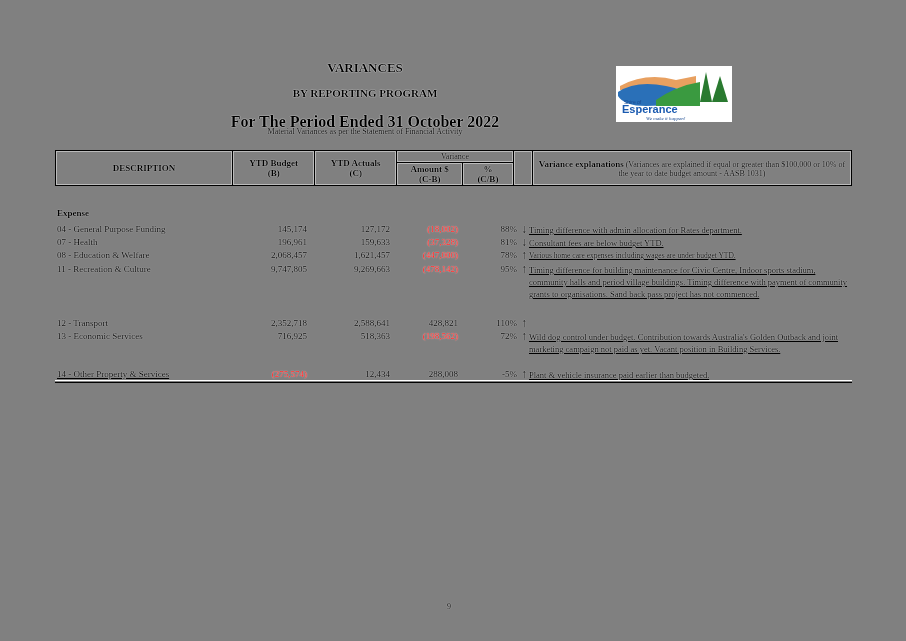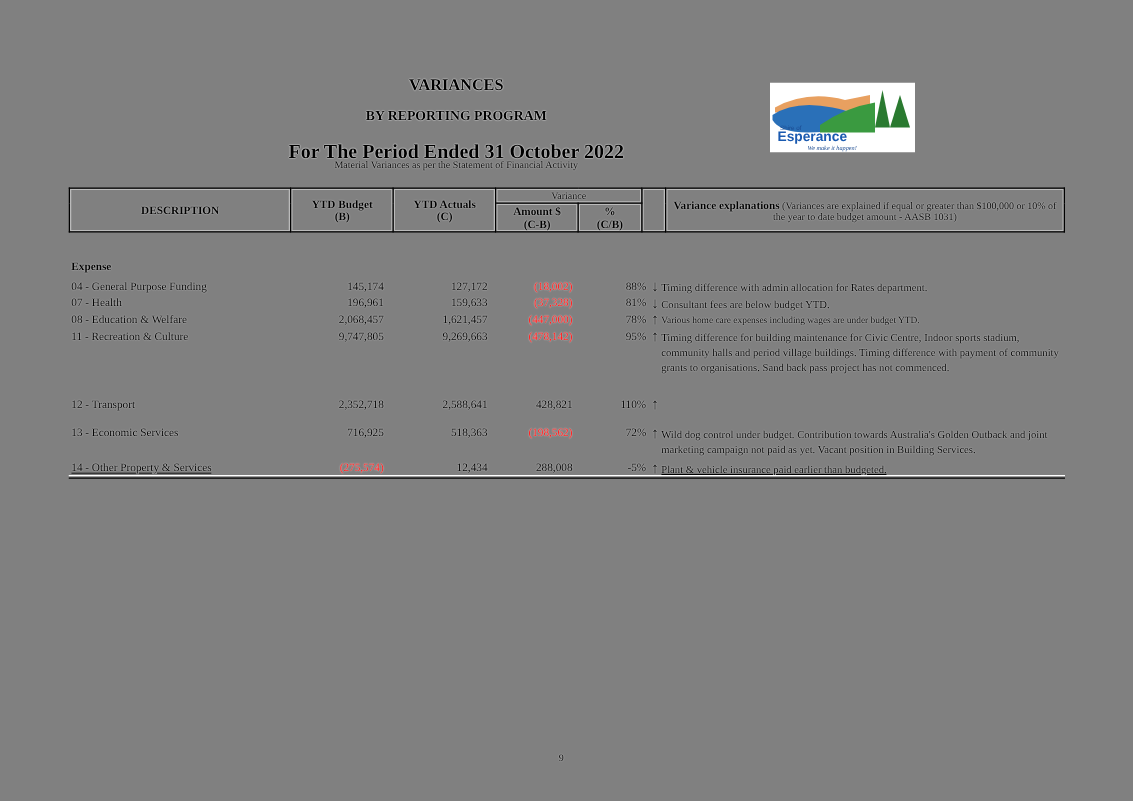--- a/index.html
+++ b/index.html
@@ -17,21 +17,21 @@
                  text-shadow:0 0 1px #fff; padding:1px 2px; box-shadow: inset 0 0 0 1px #bbb; }
   .rows { position:absolute; left:55px; top:208px; width:797px; font-size:9px; }
   .row { position:absolute; left:0; width:797px; height:12px; }
   .row span { position:absolute; top:0; white-space:nowrap; text-shadow:0 0 1px #fff; }
   .desc { left:2px; }
   .bud { right:545px; text-align:right; }
   .act { right:462px; text-align:right; }
   .var { right:394px; }
   .pct { right:335px; text-align:right; }
   .arrow { left:466px; font-weight:bold; font-size:12px; top:-2px !important; }
-  .expl { left:474px; width:320px; white-space:normal !important; line-height:12px; font-size:8.5px; }
+  .expl { left:474px; width:320px; white-space:normal !important; line-height:12px; font-size:8.5px;text-decoration:underline; }
   .neg { color:#ff2020 !important; text-shadow:0 0 1px #fff !important; }
   .section { font-weight:bold; }
   .rule { position:absolute; left:55px; width:797px; border-top:1px solid #fff; border-bottom:1px solid #000; height:1px; }
   .page { position:absolute; left:447px; top:602px; font-size:8px; text-shadow:0 0 1px #fff; }
 </style>
 </head>
 <body>
 
 <div class="title" id="t1">VARIANCES</div>
 <div class="title" id="t2">BY REPORTING PROGRAM</div>
@@ -116,21 +116,21 @@
 
   <div class="row" style="top:110px">
     <span class="desc">12 - Transport</span>
     <span class="bud">2,352,718</span>
     <span class="act">2,588,641</span>
     <span class="var">428,821</span>
     <span class="pct">110%</span>
     <span class="arrow">↑</span>
   </div>
 
-  <div class="row" style="top:133px">
+  <div class="row" style="top:123px">
     <span class="desc">13 - Economic Services</span>
     <span class="bud">716,925</span>
     <span class="act">518,363</span>
     <span class="var neg">(198,562)</span>
     <span class="pct">72%</span>
     <span class="arrow">↑</span>
     <span class="expl">Wild dog control under budget. Contribution towards Australia's Golden Outback and joint marketing campaign not paid as yet. Vacant position in Building Services.</span>
   </div>
 
   <div class="row" style="top:161px">

